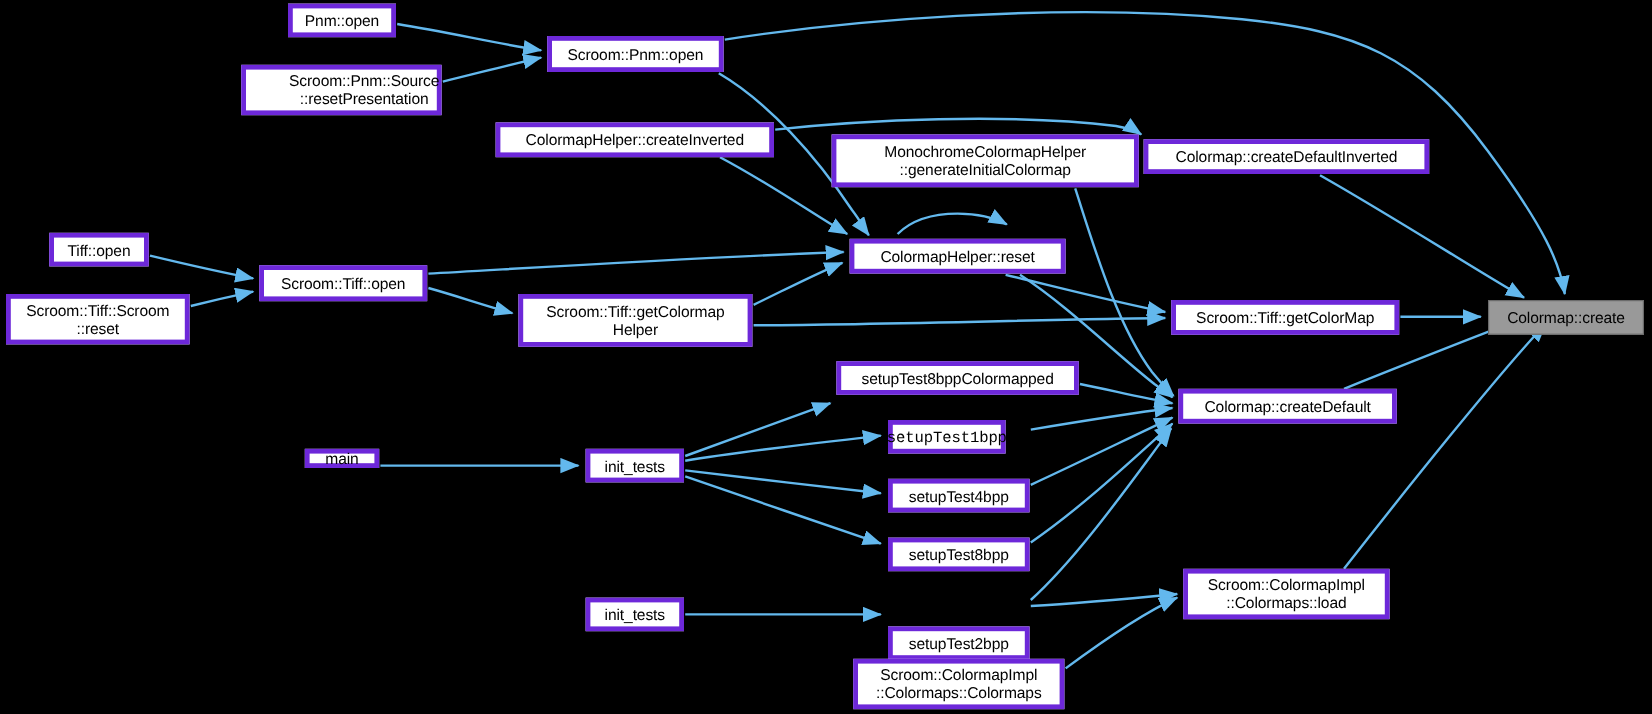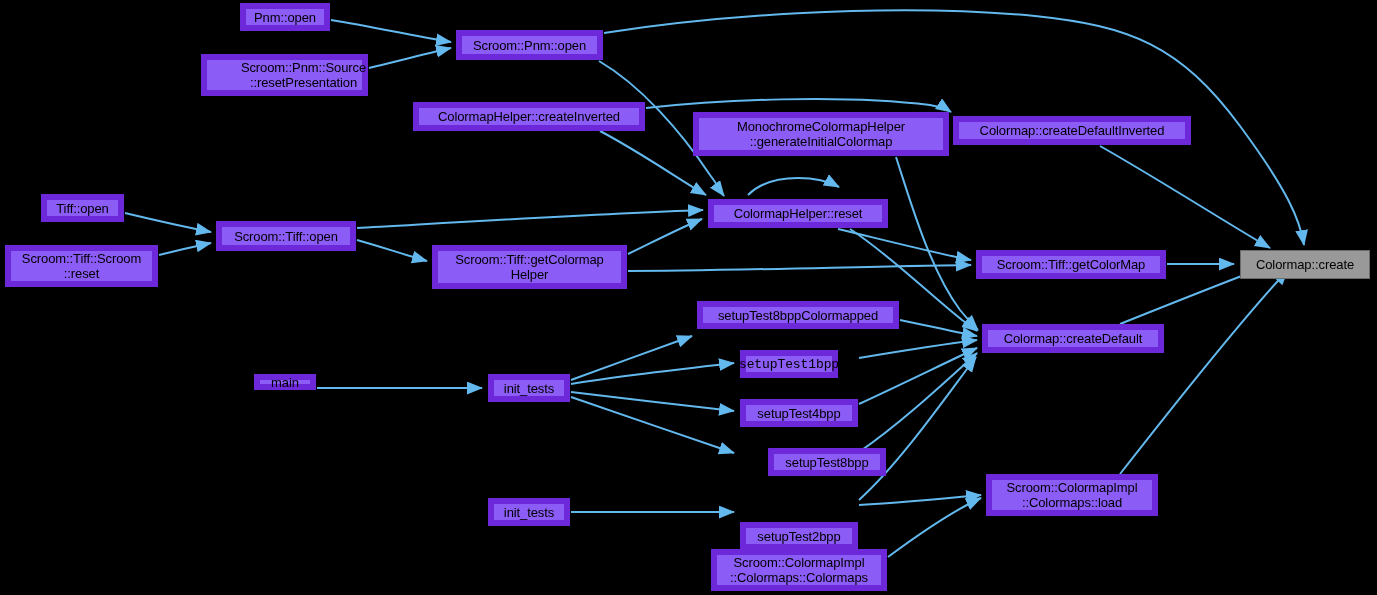--- a/index.html
+++ b/index.html
@@ -19,22 +19,22 @@
     position: absolute;
     left: 0;
     top: 0;
     width: 1377px;
     height: 595px;
     pointer-events: none;
   }
   .node {
     position: absolute;
     box-sizing: border-box;
-    background: #8b5cf6;
-    border: 6px solid #6d28d9;
+    background: #ffffff;
+    border: 4px solid #6d28d9;
     color: #000000;
     font-size: 13px;
     line-height: 15px;
     display: flex;
     align-items: center;
     justify-content: center;
     text-align: center;
     white-space: pre;
     z-index: 5;
     letter-spacing: -0.1px;
@@ -108,21 +108,21 @@
       <div class="node" style="left: 5px; top: 245px; width: 153px; height: 42px;">Scroom::Tiff::Scroom
 ::reset</div>
       <div class="node" style="left: 432px; top: 245px; width: 195px; height: 44px;">Scroom::Tiff::getColormap
 Helper</div>
       <div class="node" style="left: 697px; top: 301px; width: 202px; height: 28px;">setupTest8bppColormapped</div>
       <div class="node" style="left: 982px; top: 324px; width: 182px; height: 29px;">Colormap::createDefault</div>
       <div class="node" style="left: 740px; top: 350px; width: 98px; height: 28px; font-family: Liberation Mono, monospace;">setupTest1bpp</div>
       <div class="node" style="left: 254px; top: 374px; width: 62px; height: 16px;">main</div>
       <div class="node" style="left: 488px; top: 374px; width: 82px; height: 28px;">init_tests</div>
       <div class="node" style="left: 740px; top: 399px; width: 118px; height: 28px;">setupTest4bpp</div>
-      <div class="node" style="left: 740px; top: 448px; width: 118px; height: 28px; margin-left: 28px;">setupTest8bpp</div>
+      <div class="node" style="left: 740px; top: 448px; width: 118px; height: 28px;">setupTest8bpp</div>
       <div class="node" style="left: 986px; top: 474px; width: 172px; height: 42px;">Scroom::ColormapImpl
 ::Colormaps::load</div>
       <div class="node" style="left: 488px; top: 498px; width: 82px; height: 28px;">init_tests</div>
       <div class="node" style="left: 740px; top: 498px; width: 118px; height: 28px; margin-top: 24px;">setupTest2bpp</div>
       <div class="node" style="left: 711px; top: 549px; width: 176px; height: 42px;">Scroom::ColormapImpl
 ::Colormaps::Colormaps</div>
     </div>
 </div>
 
 </body></html>

